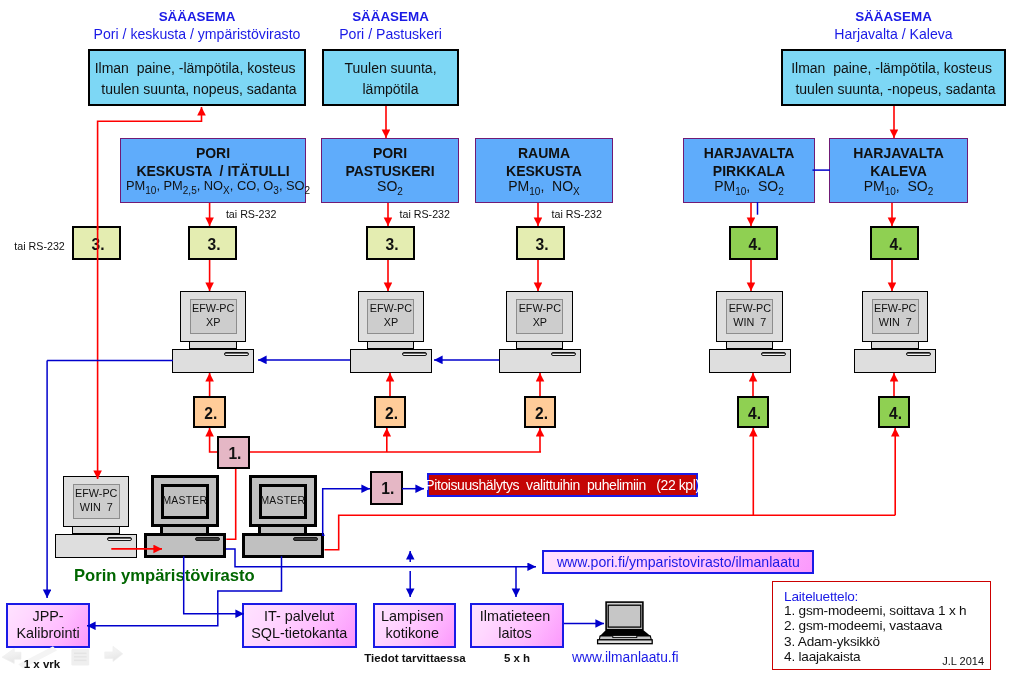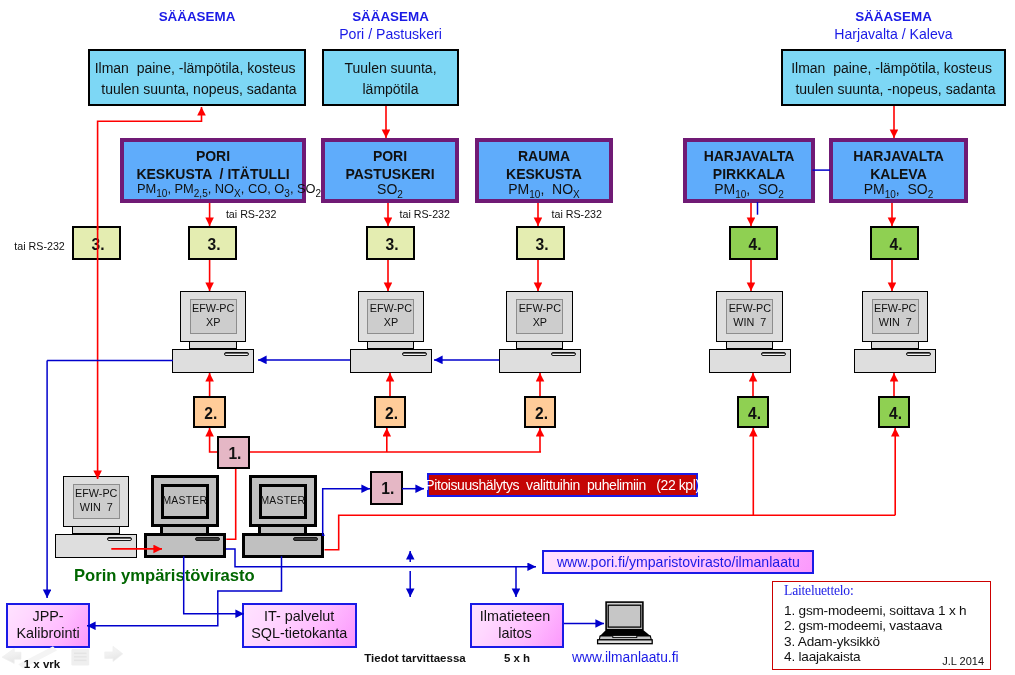--- a/index.html
+++ b/index.html
@@ -13,26 +13,26 @@
   
   .ws-head{font-size:13.4px;font-weight:bold;color:#1A1AE6;text-align:center;
            line-height:14px;}
   .ws-sub{font-size:14.1px;color:#1A1AE6;text-align:center;line-height:16px;}
 
   
   .wbox{background:#7DD7F5;border:2px solid #000;text-align:center;
         font-size:14px;color:#111;line-height:21px;display:flex;
         flex-direction:column;justify-content:center;align-items:center;
         padding-top:3px;white-space:pre;}
-  .sbox{background:#5FACFB;border:4px solid #701a75;text-align:center;color:#111;position:absolute;}
+  .sbox{background:#5FACFB;border:1px solid #701a75;text-align:center;color:#111;position:absolute;}
   .sbox>div{position:absolute;left:0;right:0;text-align:center;}
   .sbox .b{font-size:14px;font-weight:bold;line-height:14px;white-space:pre;}
   .sbox .p{font-size:14px;line-height:14px;white-space:pre;}
   .sbox sub{font-size:10px;}
-  .sbox .p.tight{font-size:12.85px;padding-left:13px;}
+  .sbox .p.tight{font-size:12.85px;padding-left:5px;}
   .numbox{border:2px solid #000;text-align:center;font-weight:bold;font-size:15.6px;
           color:#111;display:flex;justify-content:center;align-items:center;
           padding-left:3px;line-height:15px;padding-top:2px;}
   .nb-adam{background:#E4EDB1;}
   .nb-bb{background:#8FD052;}
   .nb-gsm2{background:#FFCC99;}
   .nb-gsm1{background:#E5B7C5;}
   .rslabel{font-size:10.7px;color:#111;white-space:nowrap;}
 
   
@@ -162,20 +162,21 @@
       <path d="M410.2,562 L410.2,551" marker-end="url(#ab)"></path>
       <path d="M410.2,571 L410.2,597" marker-end="url(#ab)"></path>
 
       <path d="M516,566.8 L516,597" marker-end="url(#ab)"></path>
 
       <path d="M564,623.5 L604,623.5" marker-end="url(#ab)"></path>
     </g>
   </svg>
 
   <div class="abs ws-head" style="left:88px;top:10px;width:218px;">SÄÄASEMA</div>
+  <div class="abs ws-sub" style="left:78px;top:26px;width:238px;">Pori / keskusta / ympäristövirasto</div>
   <div class="abs wbox" style="left:88px;top:49px;width:218px;height:57px;">
     <div>Ilman  paine, -lämpötila, kosteus </div>
     <div> tuulen suunta, nopeus, sadanta</div>
   </div>
 
   <div class="abs ws-head" style="left:322px;top:10px;width:137px;">SÄÄASEMA</div>
   <div class="abs ws-sub" style="left:322px;top:26px;width:137px;">Pori / Pastuskeri</div>
   <div class="abs wbox" style="left:322px;top:49px;width:137px;height:57px;">
     <div>Tuulen suunta,</div>
     <div>lämpötila</div>
@@ -326,20 +327,24 @@
 
   <div class="abs pinkbox big" style="left:6.4px;top:602.7px;width:83.3px;height:45.3px;">
     <div>JPP-</div>
     <div>Kalibrointi</div>
   </div>
 
   <div class="abs orglbl" style="left:74px;top:566px;">Porin ympäristövirasto</div>
   <div class="abs pinkbox big" style="left:241.5px;top:602.7px;width:115.3px;height:45.3px;">
     <div>IT- palvelut</div>
     <div>SQL-tietokanta</div>
+  </div>
+  <div class="abs pinkbox big" style="left:373px;top:602.7px;width:82.6px;height:45.3px;">
+    <div>Lampisen </div>
+    <div>kotikone </div>
   </div>
   <div class="abs pinkbox big" style="left:470px;top:602.7px;width:94px;height:45.3px;">
     <div>Ilmatieteen </div>
     <div>laitos </div>
   </div>
 
   <div class="abs cap" style="left:5px;top:657.5px;width:74px;">1 x vrk</div>
   <div class="abs cap" style="left:355px;top:652px;width:120px;">Tiedot tarvittaessa</div>
   <div class="abs cap" style="left:470px;top:652px;width:94px;">5 x h</div>
 
@@ -366,21 +371,21 @@
     <g>
       <rect x="71.4" y="5.0" width="17.8" height="16.6" rx="1.4" fill="#efefef"></rect>
       <rect x="74.0" y="8.6" width="12.6" height="1.5" fill="#e4e4e4"></rect>
       <rect x="74.0" y="12.1" width="12.6" height="1.5" fill="#e4e4e4"></rect>
       <rect x="74.0" y="15.6" width="12.6" height="1.5" fill="#e4e4e4"></rect>
     </g>
     <path d="M104.8,8.0 L113.0,8.0 L113.0,2.3 L122.8,9.8 L113.0,17.6 L113.0,14.4 L104.8,14.4 Z" fill="url(#gfade)" stroke="#efefef" stroke-width="0.7"></path>
   </svg>
 
   <div class="abs legend" style="left:772px;top:581px;width:219px;height:89px;">
-    <div class="lt" style="position:absolute;left:11.1px;top:1px;font-family:Liberation Serif, serif;">Laiteluettelo:</div>
+    <div class="lt" style="position:absolute;left:11.1px;top:7px;">Laiteluettelo:</div>
     <div class="li" style="position:absolute;left:11.1px;top:21.2px;">1. gsm-modeemi, soittava 1 x h</div>
     <div class="li" style="position:absolute;left:11.1px;top:36.4px;">2. gsm-modeemi, vastaava</div>
     <div class="li" style="position:absolute;left:11.1px;top:51.6px;">3. Adam-yksikkö</div>
     <div class="li" style="position:absolute;left:11.1px;top:66.8px;text-align:center;">4. laajakaista</div>
     <div class="cr" style="position:absolute;right:6px;bottom:2px;">J.L 2014</div>
   </div>
 
 </div>
 
 </body></html>

